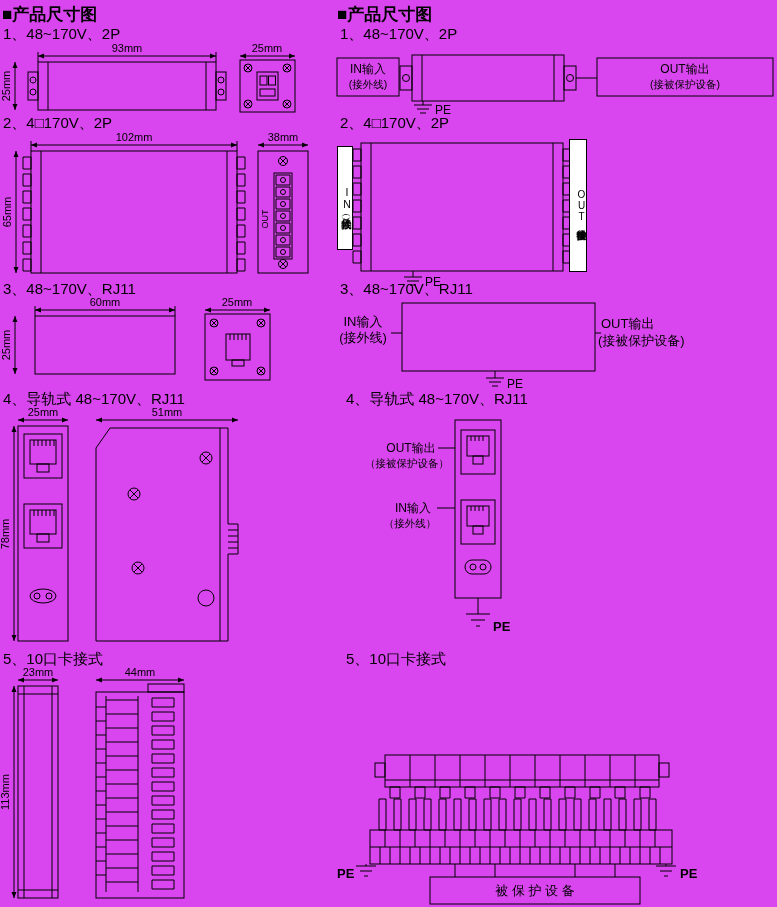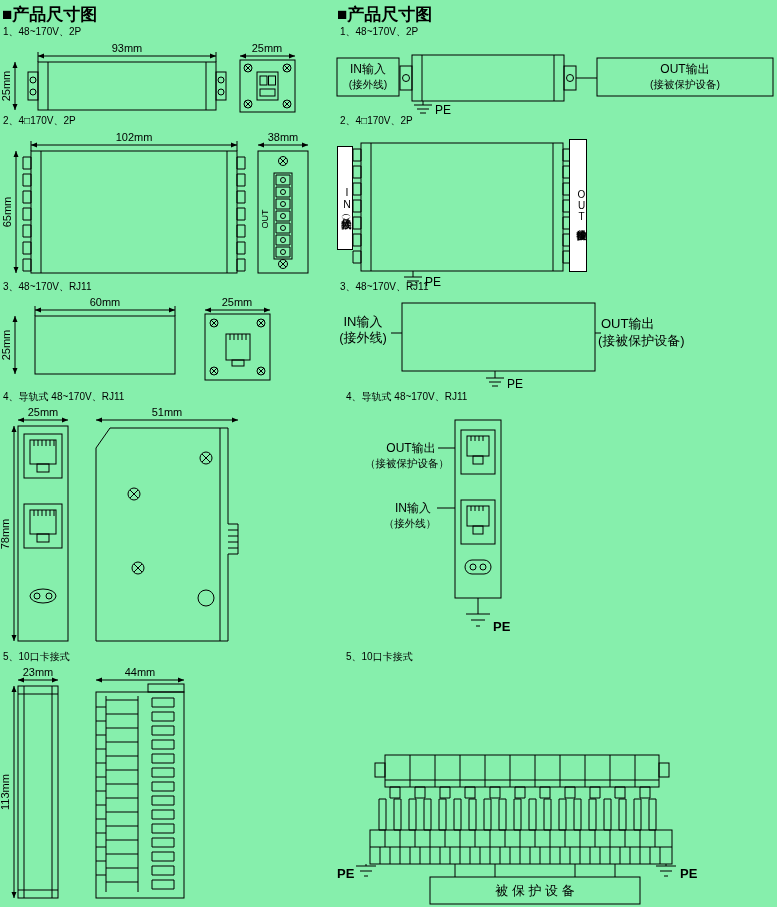--- a/index.html
+++ b/index.html
@@ -1,20 +1,20 @@
 <!DOCTYPE html>
 <html><head>
 <meta charset="utf-8">
 <style>
   *{margin:0;padding:0;box-sizing:border-box}
   body{background:#fff}
-  .page{position:relative;width:777px;height:907px;background:#86efac;color:#000;
+  .page{position:relative;width:777px;height:907px;background:#d946ef;color:#000;
         font-family:"Liberation Sans","DejaVu Sans",sans-serif;overflow:hidden}
   .hdr{position:absolute;font-size:17px;font-weight:bold;white-space:nowrap}
-  .sec-title{position:absolute;font-size:10px;white-space:nowrap}
+  .sec-title{position:absolute;font-size:15px;white-space:nowrap}
   svg{position:absolute;overflow:visible}
   .ln{stroke:#000;fill:none;stroke-width:1}
   .ah{fill:#000;stroke:none}
   text{fill:#000;stroke:none;font-family:"Liberation Sans","DejaVu Sans",sans-serif}
   .dim{font-size:11px}
   .lbl{font-size:12px}
   .lbl2{font-size:13px}
   .lbl-s{font-size:10.5px}
   .pe{font-size:12px}
   .pe-b{font-size:13px;font-weight:bold}

